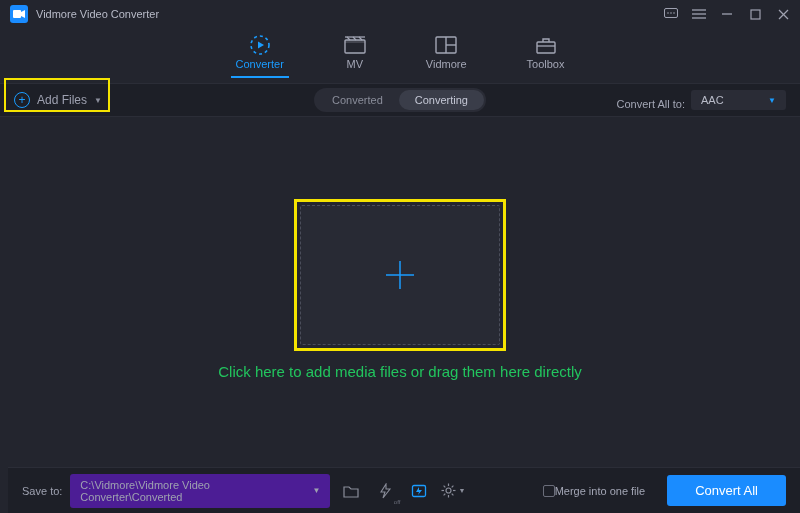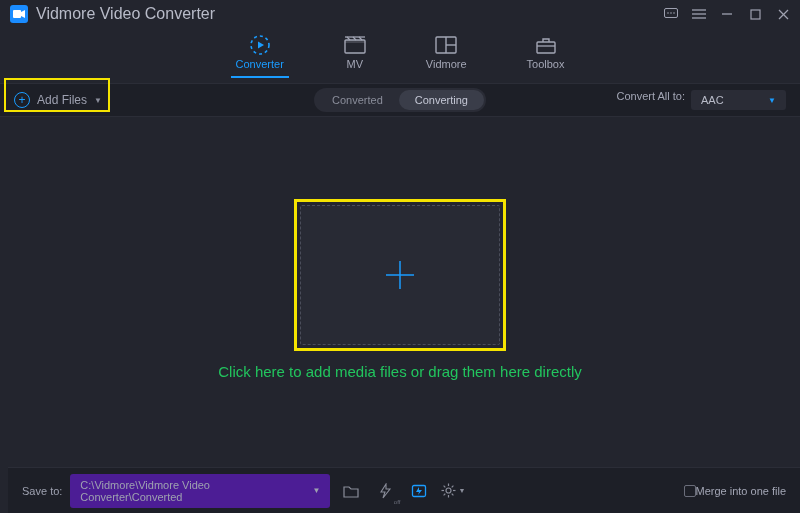--- a/index.html
+++ b/index.html
@@ -1,41 +1,41 @@
 <!DOCTYPE html>
 <html><head>
 <meta charset="utf-8">
 <style>
 * { margin: 0; padding: 0; box-sizing: border-box; font-family: "Segoe UI", Arial, sans-serif; }
 body { width: 800px; height: 513px; background: #23252e; color: #a3a6b5; overflow: hidden; font-size: 12px; }
 
 .titlebar { height: 28px; display: flex; align-items: center; padding: 0 10px; }
 .titlebar .logo { width: 18px; height: 18px; background: #1a8cff; border-radius: 3px; display: flex; align-items: center; justify-content: center; margin-right: 8px; }
-.titlebar .title { font-size: 16px; color: #b8bbc8; }
+.titlebar .title { font-size: 11px; color: #b8bbc8; }
 .titlebar .winctrl { margin-left: auto; display: flex; gap: 14px; align-items: center; }
 .winbtn { width: 14px; height: 14px; display: flex; align-items: center; justify-content: center; color: #9ea1b0; cursor: pointer; }
 
 .tabs { height: 55px; display: flex; justify-content: center; gap: 60px; align-items: center; }
 .tab { display: flex; flex-direction: column; align-items: center; gap: 4px; cursor: pointer; color: #a3a6b5; position: relative; padding-bottom: 6px; }
 .tab.active { color: #1a9cff; }
 .tab.active::after { content: ""; position: absolute; bottom: -2px; left: -5px; right: -5px; height: 2px; background: #1a9cff; }
 .tab .ticon { width: 22px; height: 18px; display: flex; align-items: center; justify-content: center; }
 .tab .tlabel { font-size: 11px; }
 
 .subbar { height: 34px; background: #1d1f27; display: flex; align-items: center; padding: 0 14px; border-top: 1px solid #2b2d37; border-bottom: 1px solid #2b2d37; position: relative; }
 .addfiles { display: flex; align-items: center; gap: 7px; color: #9ea1b0; cursor: pointer; padding: 4px 10px 4px 0; }
 .addfiles .plus-circle { width: 16px; height: 16px; border: 1.5px solid #1a9cff; border-radius: 50%; display: flex; align-items: center; justify-content: center; color: #1a9cff; font-size: 12px; line-height: 1; }
 .addfiles .chev { font-size: 8px; color: #8a8d9a; }
 .hl-box1 { position: absolute; left: 4px; top: -6px; width: 106px; height: 34px; border: 2.5px solid #f5e400; pointer-events: none; }
 
 .subtabs { position: absolute; left: 50%; transform: translateX(-50%); display: flex; background: #2a2c36; border-radius: 13px; padding: 2px; }
 .subtab { padding: 4px 16px; font-size: 11px; border-radius: 11px; cursor: pointer; color: #8a8d9a; }
 .subtab.active { background: #3a3d49; color: #c5c8d6; }
 
-.convertall { margin-left: auto; display: flex; align-items: flex-start; gap: 6px; font-size: 11px; }
+.convertall { margin-left: auto; display: flex; align-items: flex-end; gap: 6px; font-size: 11px; }
 .fmtsel { background: #2a2c36; border-radius: 3px; padding: 4px 10px; display: flex; align-items: center; gap: 30px; cursor: pointer; min-width: 95px; justify-content: space-between; color: #b8bbc8; }
 .fmtsel .chev2 { color: #1a9cff; font-size: 8px; }
 
 .main { height: 350px; display: flex; flex-direction: column; align-items: center; justify-content: center; gap: 18px; }
 .drop-wrap { position: relative; }
 .drop { width: 200px; height: 140px; border: 1px dashed #4a4d5a; border-radius: 2px; display: flex; align-items: center; justify-content: center; cursor: pointer; background: #282a34; }
 .hl-box2 { position: absolute; left: -6px; top: -6px; right: -6px; bottom: -6px; border: 3px solid #f5e400; pointer-events: none; }
 .bigplus { color: #1a9cff; font-weight: 300; }
 .hint { font-size: 15px; color: #22c55e; }
 
@@ -212,13 +212,14 @@
           <line x1="4.3" y1="10.7" x2="2.6" y2="12.4"></line>
         </g>
       </svg>
     <span style="font-size:7px;margin-left:2px;">▼</span>
   </div>
 
   <div class="merge">
     <div class="cb"></div>
     <span>Merge into one file</span>
   </div>
+  <div class="convertbtn">Convert All</div>
 </div>
 
 </body></html>

